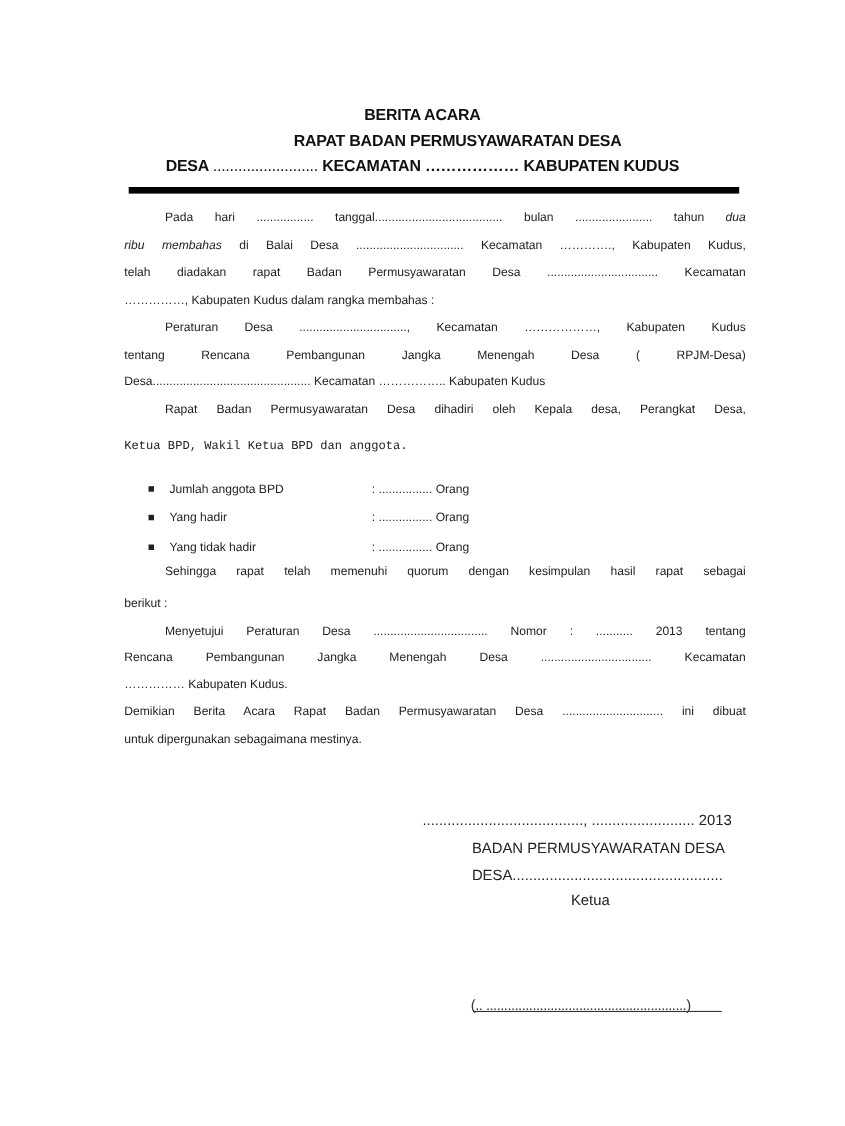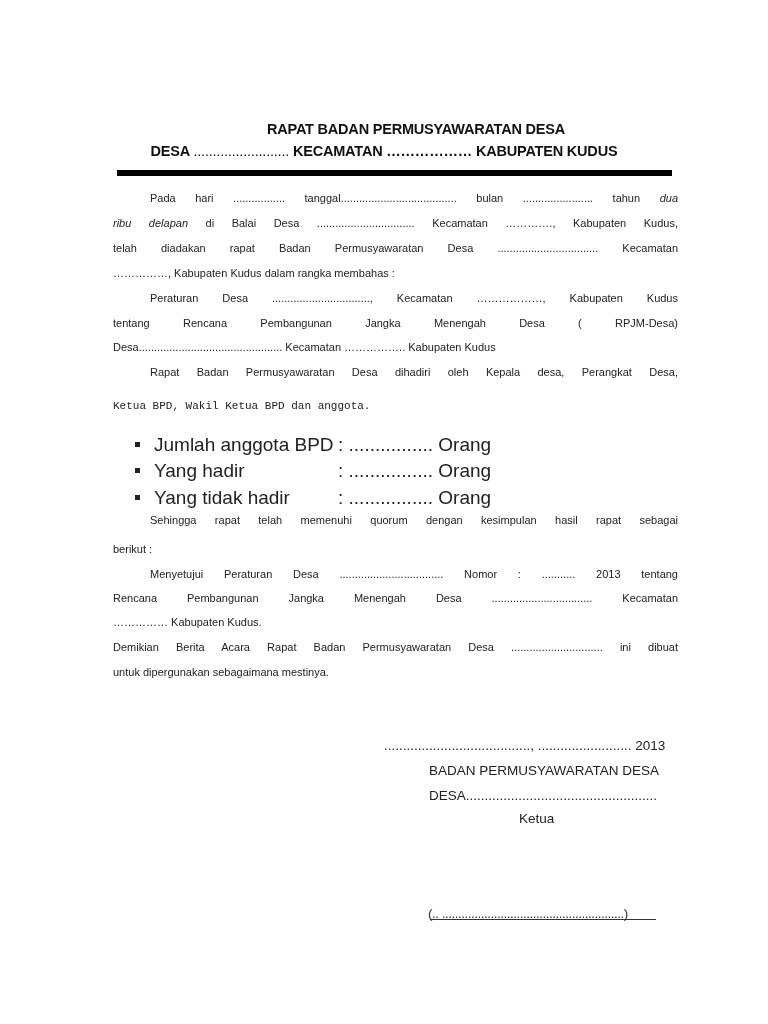--- a/index.html
+++ b/index.html
@@ -8,48 +8,49 @@
   .page { position: absolute; left: 0; top: 0; width: 768px; height: 1024px; background: #fff; }
   .hdr { position: absolute; left: 0; width: 768px; text-align: center; font-weight: bold;
          font-size: 14.5px; color: #111; letter-spacing: -0.2px; }
   .hdr .dots { font-weight: normal; }
   .rule { position: absolute; left: 117px; top: 170px; width: 555px; height: 6px; background: #000; }
   .ln { position: absolute; left: 113px; width: 565px; font-size: 11px; line-height: 18px;
         white-space: nowrap; color: #222; }
   .j { text-align: justify; text-align-last: justify; white-space: normal; }
   .ind { padding-left: 37px; width: 528px; }
   .it { font-style: italic; }
-  .bul { position: absolute; left: 135px; font-size: 19px; color: #222; line-height: 18px; }
+  .bul { position: absolute; left: 135px; font-size: 11px; color: #222; line-height: 18px; }
   .bul .sq { display: inline-block; width: 5px; height: 5px; background: #222; margin-right: 14px; vertical-align: middle; position: relative; top: -1px; }
   .bul .lbl { display: inline-block; width: 184px; }
   .sig { position: absolute; font-size: 13.5px; color: #222; line-height: 18px; white-space: nowrap; }
   .sigline { position: absolute; left: 430px; top: 919px; width: 226px; height: 0; border-top: 1.5px solid #333; }
   .sigdots { position: absolute; left: 428px; top: 906px; font-size: 13.5px; color: #333; white-space: nowrap; letter-spacing: -0.5px; }
 </style>
 </head>
 <body>
 
 <div class="page">
 
+  <div class="hdr" style="top:97px;">BERITA ACARA</div>
   <div class="hdr" style="top:121px;padding-left:32px;">RAPAT BADAN PERMUSYAWARATAN DESA</div>
   <div class="hdr" style="top:143px;">
     <span>DESA</span>
     <span class="dots">.........................</span>
     <span>KECAMATAN ………………</span>
     <span>KABUPATEN  KUDUS</span>
   </div>
 
   <div class="rule"></div>
 
   <div class="ln j ind" style="top:189px;">
     <span>Pada hari ................. tanggal...................................... bulan ....................... tahun</span>
     <span class="it">dua</span>
   </div>
   <div class="ln j" style="top:214px;">
-    <span class="it">ribu delapan</span>
+    <span class="it">ribu membahas</span>
     <span>di Balai Desa ................................ Kecamatan …………., Kabupaten Kudus,</span>
   </div>
   <div class="ln j" style="top:239px;">telah diadakan rapat Badan Permusyawaratan Desa ................................. Kecamatan</div>
   <div class="ln" style="top:264px;">……………, Kabupaten Kudus dalam rangka membahas :</div>
 
   <div class="ln j ind" style="top:289px;">Peraturan Desa ................................, Kecamatan ………………, Kabupaten Kudus</div>
   <div class="ln j" style="top:314px;">tentang Rencana Pembangunan Jangka Menengah Desa ( RPJM-Desa)</div>
   <div class="ln" style="top:338px;">Desa............................................... Kecamatan …………….. Kabupaten Kudus</div>
 
   <div class="ln j ind" style="top:363px;">Rapat Badan Permusyawaratan Desa dihadiri oleh Kepala desa, Perangkat Desa,</div>

